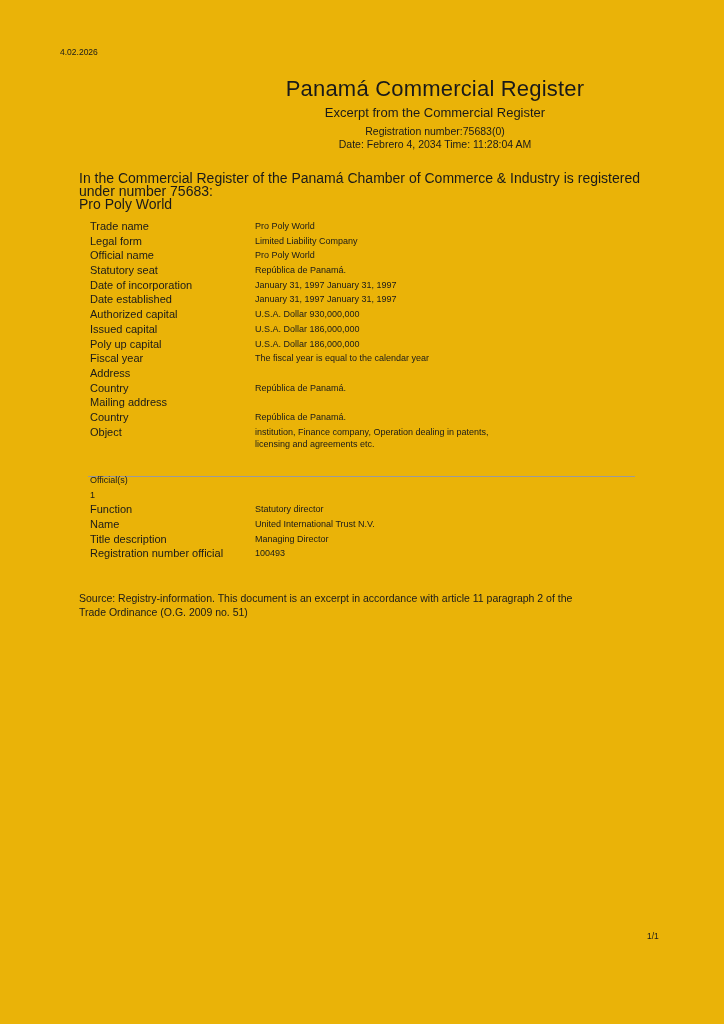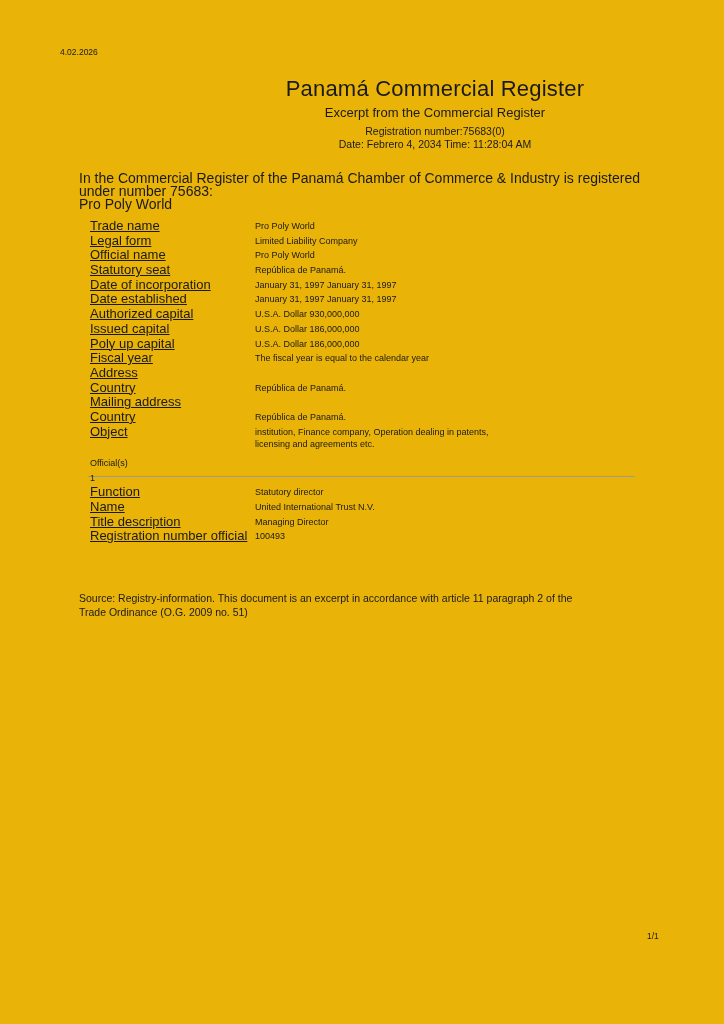--- a/index.html
+++ b/index.html
@@ -58,33 +58,32 @@
   }
   .details-table {
     position: absolute;
     left: 90px;
     top: 220px;
     width: 560px;
   }
   .officials-table {
     position: absolute;
     left: 90px;
-    top: 457px;
+    top: 474px;
     width: 560px;
   }
   .kv-row {
     display: flex;
     align-items: flex-start;
     margin-bottom: 2.2px;
   }
   .kv-label {
     flex: 0 0 165px;
-    font-size: 13px;
+    font-size: 11px;
     line-height: 12.5px;
-    text-decoration: underline;
   }
   .kv-value {
     flex: 1 1 auto;
     max-width: 272px;
     font-size: 9px;
     line-height: 12.5px;
     white-space: pre-line;
   }
   .separator {
     position: absolute;

